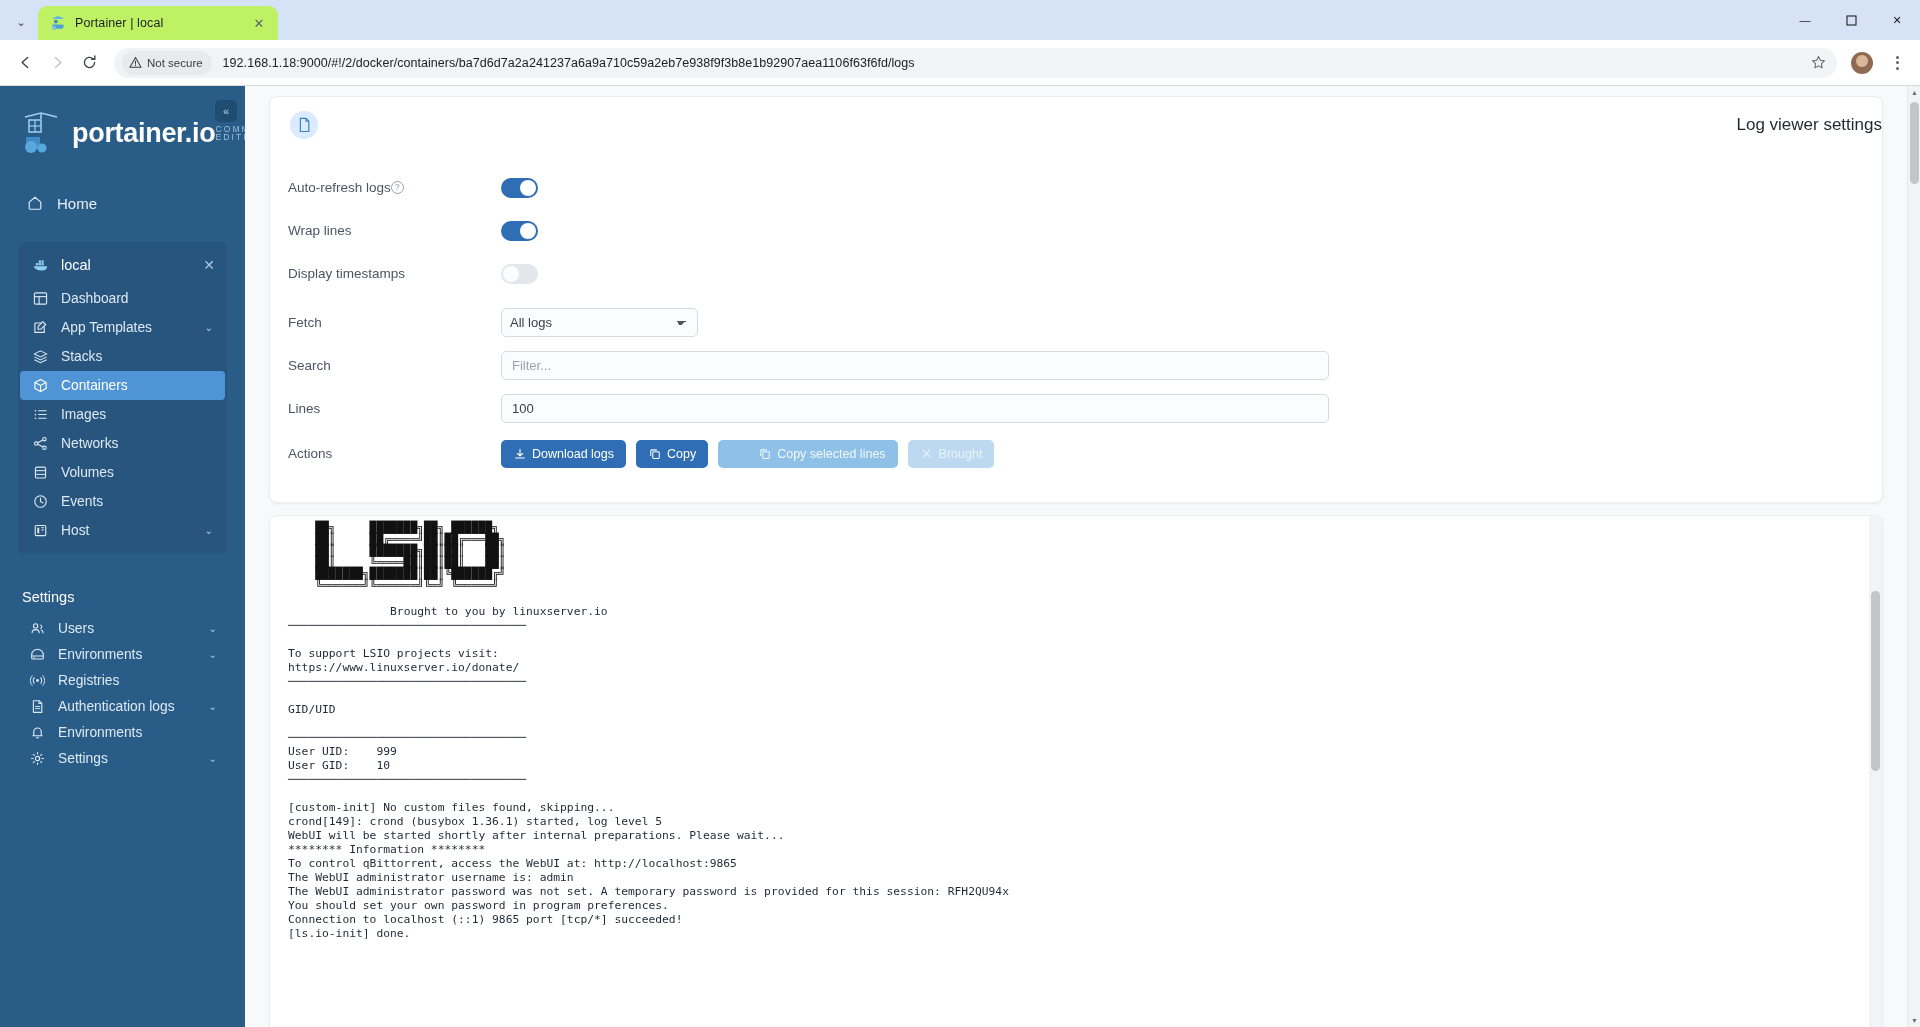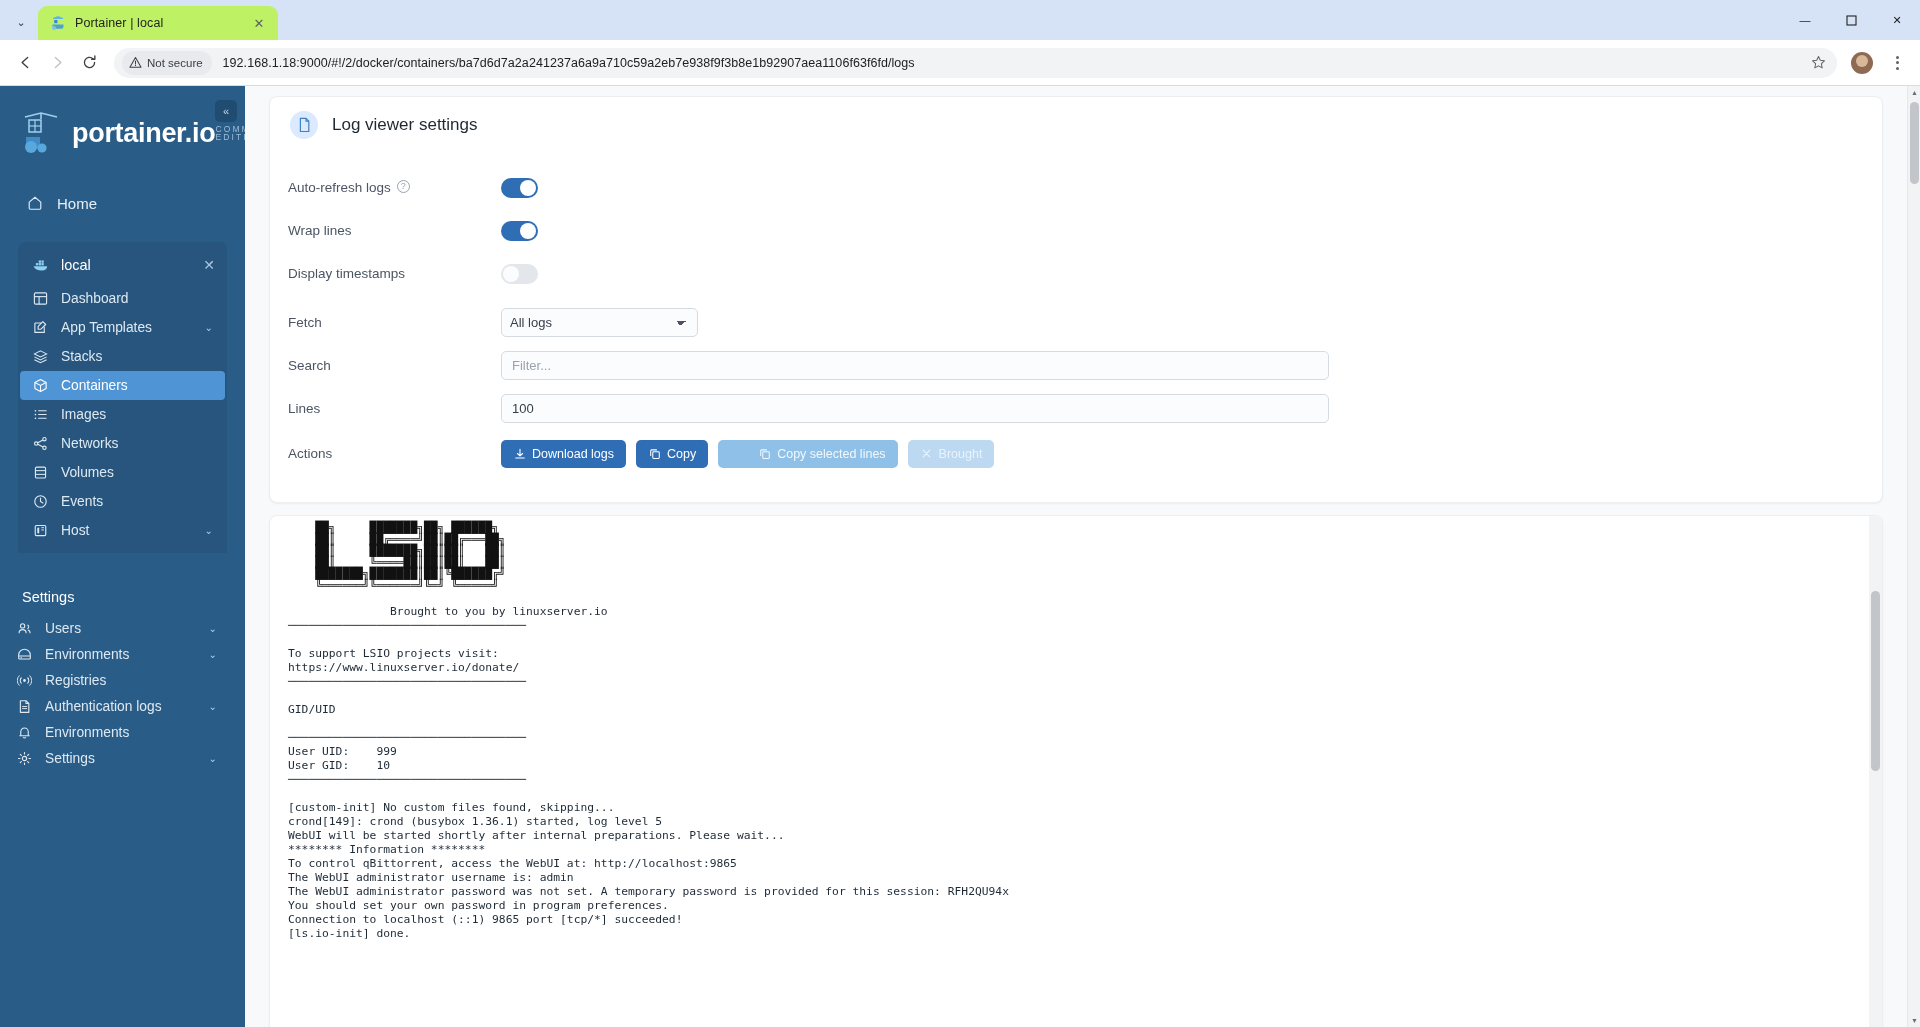--- a/index.html
+++ b/index.html
@@ -221,21 +221,21 @@
   }
   .nav-icon {
     width: 17px; height: 17px; flex: 0 0 17px;
     display: flex; align-items: center; justify-content: center;
   }
 
   .settings-title {
     font-size: 14.5px; color: #ffffff;
     padding-left: 22px; margin-top: 36px; margin-bottom: 10px;
   }
-  .settings-list .nav-item { padding-left: 16px; height: 26px; }
+  .settings-list .nav-item { padding-left: 16px; height: 26px; margin-left: 13px; }
   .settings-list .nav-item .chev { right: 28px; }
 
   
   .main {
     flex: 1;
     position: relative;
     overflow: hidden;
     background: #f7f9fb;
     padding: 0;
   }
@@ -246,22 +246,23 @@
   }
 
   .card {
     background: #fff;
     border-radius: 8px;
     border: 1px solid #eceef1;
     box-shadow: 0 1px 2px rgba(16,24,40,.05);
     margin: 0 24px;
   }
   .card-head {
-    display: flex; align-items: center; gap: 14px;
+    display: flex; align-items: center; gap: 8px;
     padding: 14px 0 14px 20px;
+    justify-content: space-between;
   }
   .card-head-icon {
     width: 28px; height: 28px; border-radius: 50%;
     background: #dbeafe;
     display: flex; align-items: center; justify-content: center;
     flex: 0 0 28px;
   }
   .card-head-title {
     font-size: 17px; color: #1f2933; font-weight: 400;
   }
@@ -270,21 +271,21 @@
   .form-row {
     display: flex; align-items: center;
     min-height: 33px;
     margin-bottom: 10px;
   }
   .form-label {
     width: 231px; flex: 0 0 231px;
     padding-left: 18px;
     font-size: 13.5px;
     color: #4b5563;
-    display: flex; gap: 6px;
+    display: flex; align-items: center; gap: 0;
   }
   .help-icon {
     width: 13px; height: 13px; border-radius: 50%;
     border: 1.2px solid #98a2b3;
     display: inline-flex; align-items: center; justify-content: center;
     font-size: 9px; color: #98a2b3; line-height: 1;
   }
 
   .toggle {
     width: 37px; height: 20px; border-radius: 10px;

